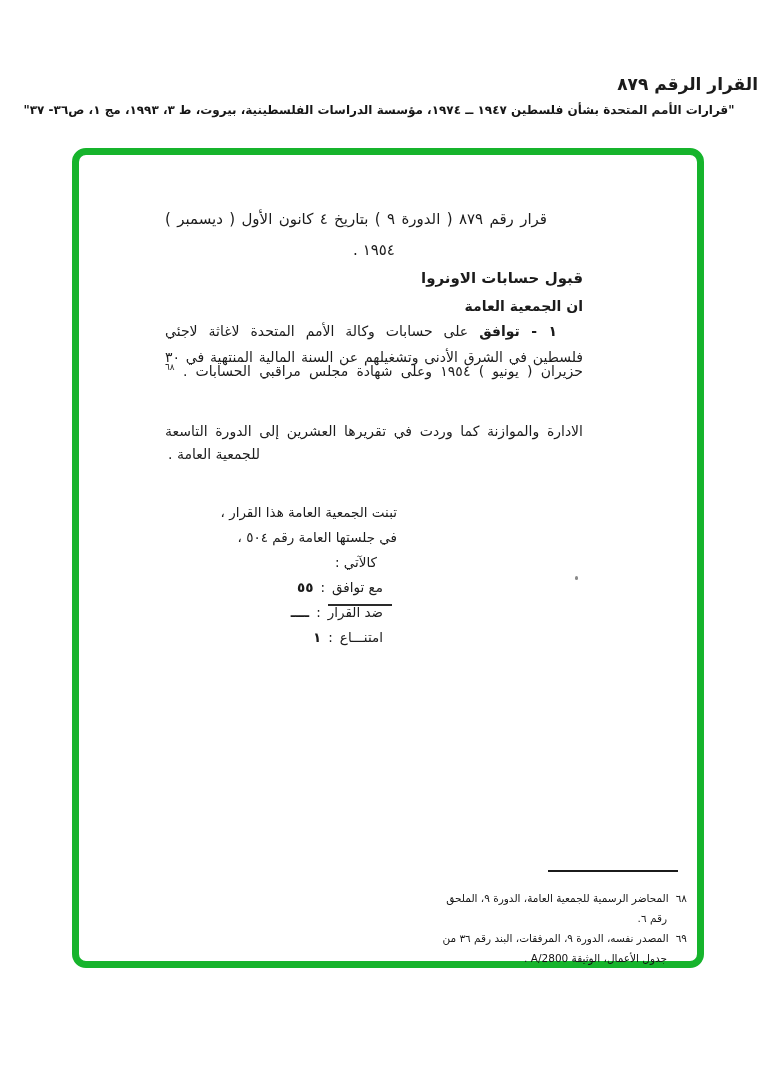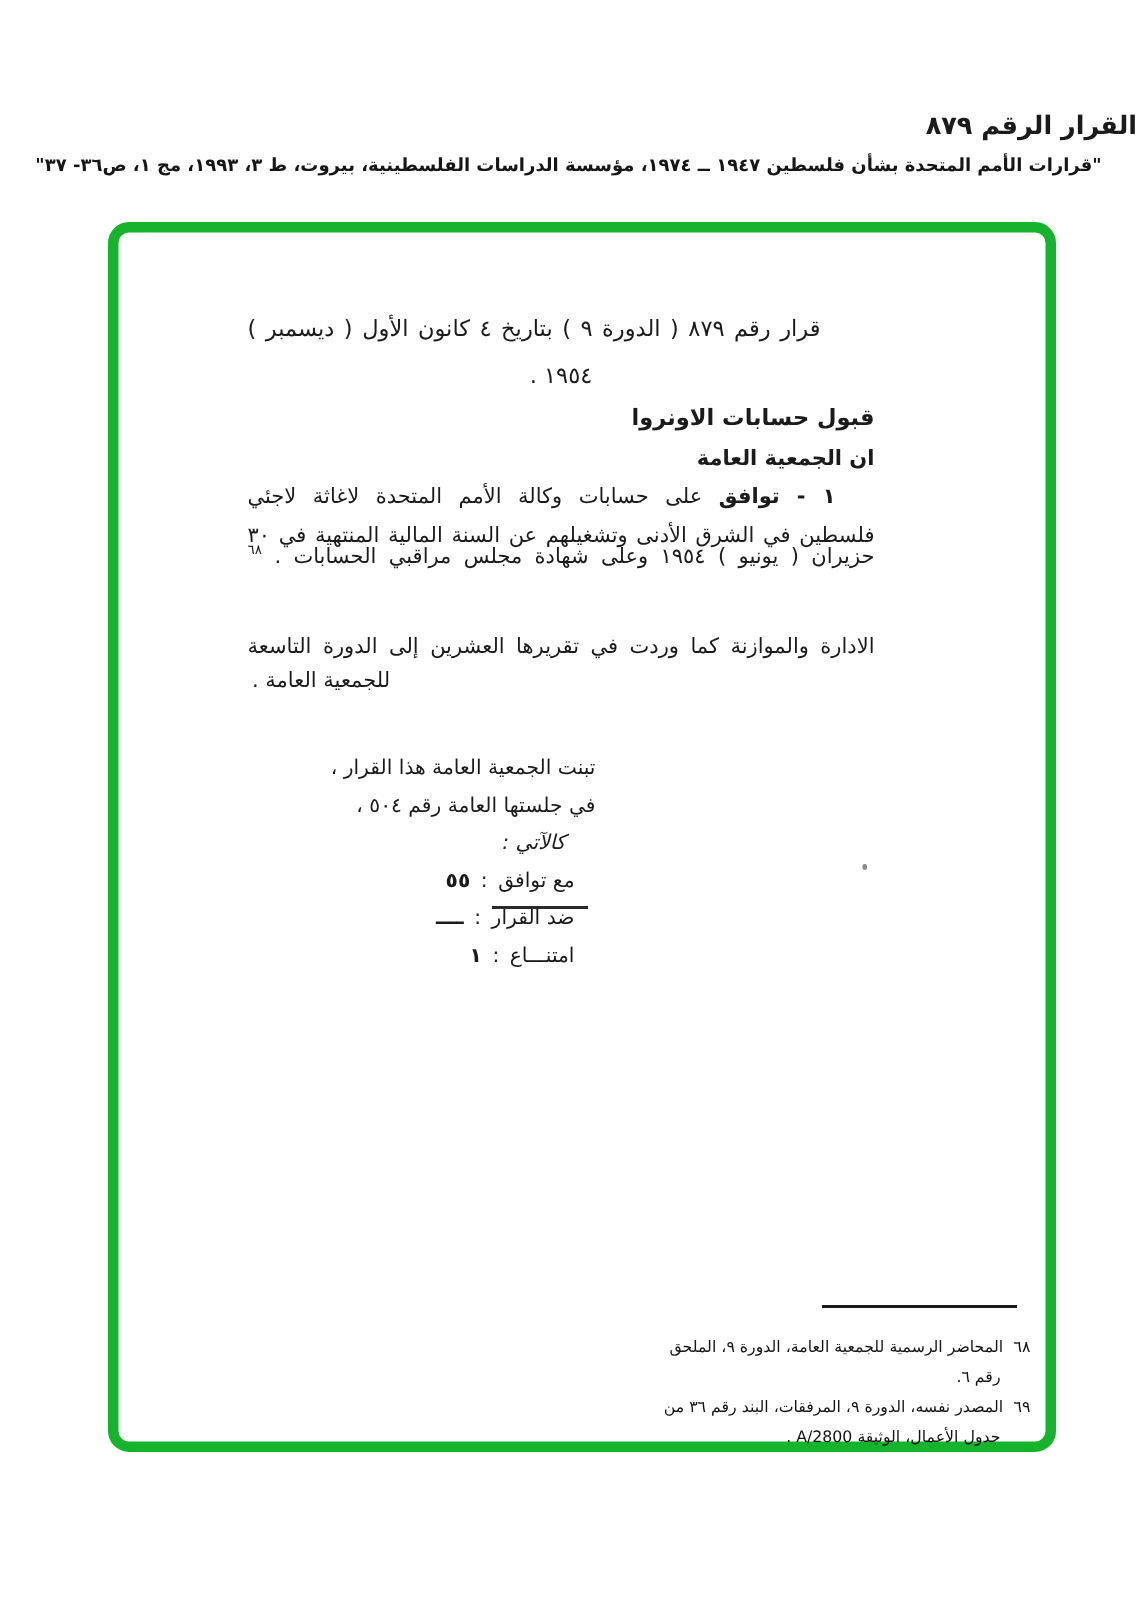--- a/index.html
+++ b/index.html
@@ -39,21 +39,21 @@
   .p1l3{top:205px;}
   .p2l1{top:240px;text-indent:26px;}
   .p2l2{top:265px;}
   .p2l3{top:288px;text-align:left;padding-left:3px;}
   sup{font-size:9px;line-height:0;}
   .b{font-weight:700;}
 
   
   .adoption{position:absolute;left:124px;top:300px;width:194px;direction:rtl;margin-top:45px;}
   .adoption .ad-line{font-size:13.5px;line-height:25px;text-align:right;white-space:nowrap;}
-  .ad-l3{padding-right:20px;font-style:italic;}
+  .ad-l3{padding-right:20px;}
   .vote-row{font-size:13.5px;line-height:25px;text-align:right;padding-right:14px;white-space:nowrap;}
   .vote-row .v-label{letter-spacing:.2px;}
   .vote-row .v-colon{margin:0 7px;}
   .vote-row .v-value{font-weight:700;}
   .vote-hr{position:absolute;left:249px;top:449px;width:64px;height:2px;background:#2a2a2a;}
   .stray-mark{position:absolute;left:496px;top:421px;width:3px;height:4px;background:#8a8a8a;border-radius:2px;}
 
   
   .fn-sep{position:absolute;left:469px;top:715px;width:130px;height:2px;background:#1b1b1b;}
   .footnotes{position:absolute;right:10px;top:733px;width:252px;direction:rtl;}

